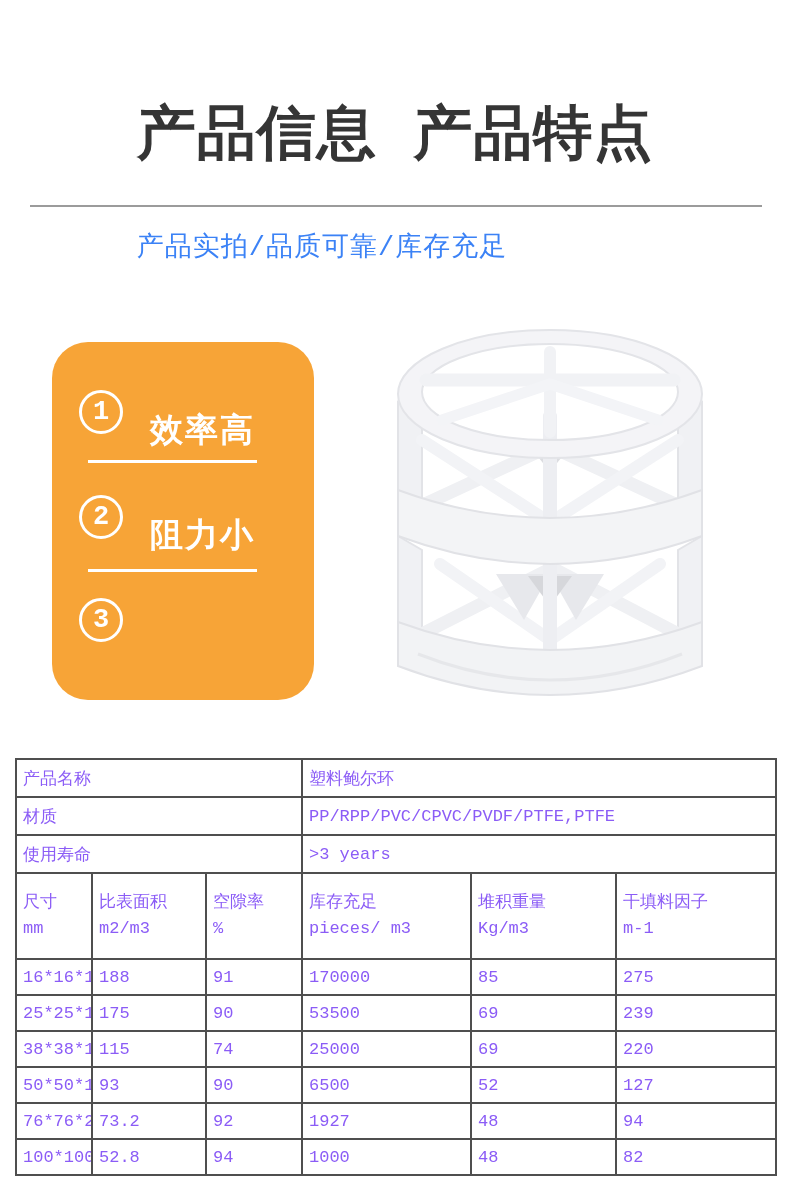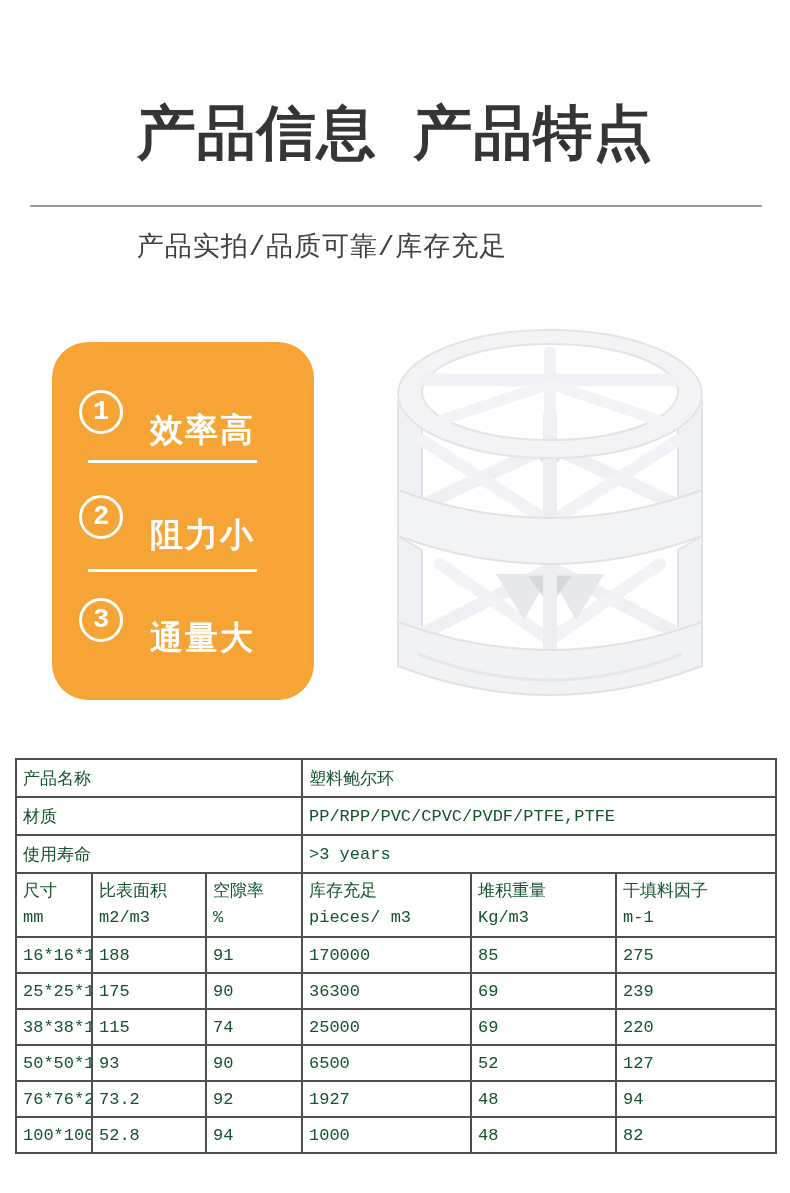--- a/index.html
+++ b/index.html
@@ -10,21 +10,21 @@
   
   .page-title{
     position:absolute;top:104px;left:0;width:790px;text-align:center;
     font-size:59px;font-weight:900;color:#353535;letter-spacing:1px;line-height:1.15;
   }
   .title-rule{
     position:absolute;top:205px;left:30px;width:732px;height:2px;background:#9b9b9b;
   }
   .page-subtitle{
     position:absolute;top:228px;left:0;width:644px;text-align:center;
-    font-size:27px;font-weight:400;color:#404040;letter-spacing:1px;
+    font-size:27px;font-weight:400;color:#3b82f6;letter-spacing:1px;
   }
   
   .feature-card{
     position:absolute;left:52px;top:342px;width:262px;height:358px;
     border-radius:36px;background:var(--accent,#F7A437);
   }
   .feature-row{
     position:absolute;left:0;width:262px;height:46px;
     display:flex;align-items:center;padding-left:27px;box-sizing:border-box;
   }
@@ -45,25 +45,25 @@
   .feature-divider.d1{top:118px;}
   .feature-divider.d2{top:227px;}
   
   .product-photo{position:absolute;left:378px;top:322px;width:345px;height:410px;}
   
   .spec-table{
     position:absolute;left:15px;top:758px;width:760px;
     border-collapse:collapse;table-layout:fixed;
   }
   .spec-table td{
-    border:2px solid #4f4f4f;font-size:17px;color:#14532d;
+    border:2px solid #4f4f4f;font-size:17px;color:#8b5cf6;
     padding:2px 6px;vertical-align:middle;overflow:hidden;white-space:nowrap;
   }
   .spec-table tr.info-row{height:38px;}
-  .spec-table tr.header-row{height:64px;}
+  .spec-table tr.header-row{height:86px;}
   .spec-table tr.data-row{height:36px;}
   .hdr-line{display:block;line-height:1.55;}
 </style>
 </head>
 <body>
 
 <div class="page">
 
   <div class="page-title">产品信息 产品特点</div>
   <div class="title-rule"></div>
@@ -75,21 +75,20 @@
       <span class="feature-label">效率高</span>
     </div>
     <div class="feature-divider d1"></div>
     <div class="feature-row r2">
       <span class="num-badge">2</span>
       <span class="feature-label">阻力小</span>
     </div>
     <div class="feature-divider d2"></div>
     <div class="feature-row r3">
       <span class="num-badge">3</span>
-      <span class="feature-label">通量大</span>
     </div>
   </div>
 
   <div class="product-photo">
     <svg width="345" height="410" viewBox="0 0 345 410" xmlns="http://www.w3.org/2000/svg">
 
       <polygon points="20,80 44,96 44,208 20,192" fill="#f0f1f4" stroke="#e2e3e7" stroke-width="2"></polygon>
       <polygon points="324,80 300,96 300,208 324,192" fill="#f0f1f4" stroke="#e2e3e7" stroke-width="2"></polygon>
 
       <path d="M30,190 L168,126" stroke="#eff0f3" stroke-width="13" stroke-linecap="round" fill="none"></path>
@@ -179,21 +178,21 @@
         <td>188</td>
         <td>91</td>
         <td>170000</td>
         <td>85</td>
         <td>275</td>
       </tr>
       <tr class="data-row">
         <td>25*25*1.2</td>
         <td>175</td>
         <td>90</td>
-        <td>36300</td>
+        <td>53500</td>
         <td>69</td>
         <td>239</td>
       </tr>
       <tr class="data-row">
         <td>38*38*1.4</td>
         <td>115</td>
         <td>74</td>
         <td>25000</td>
         <td>69</td>
         <td>220</td>

